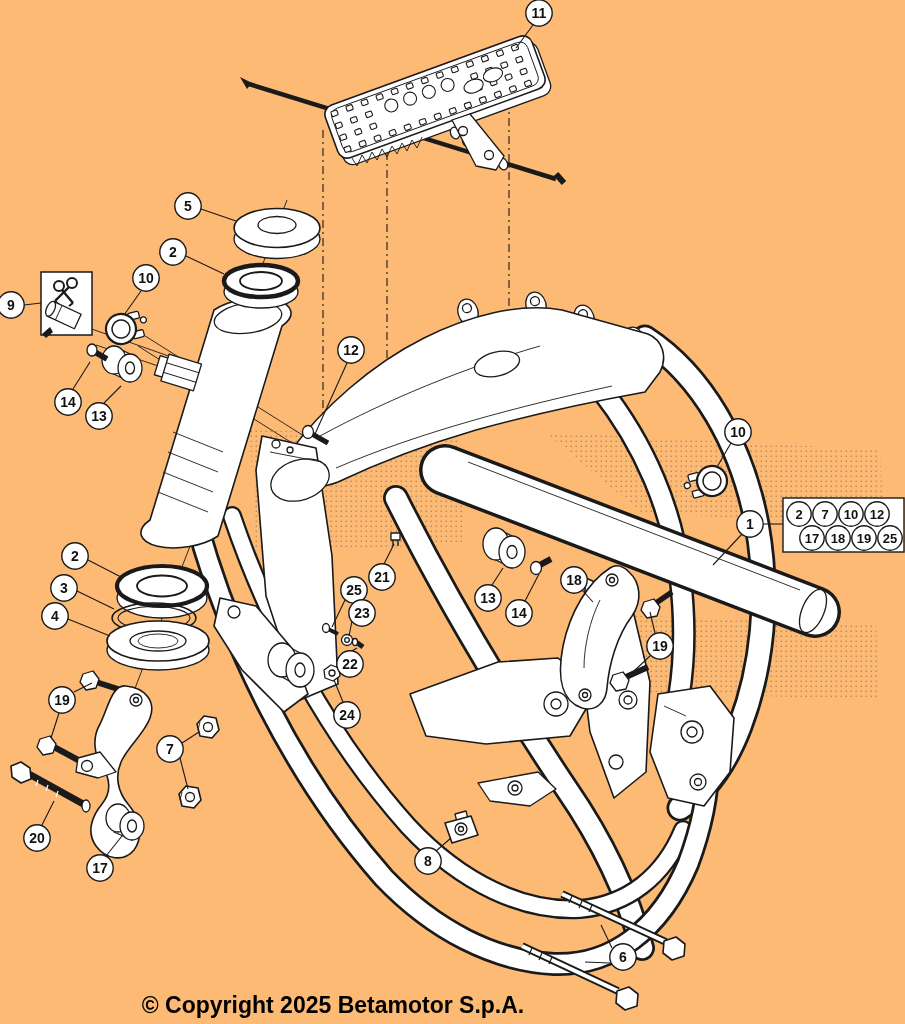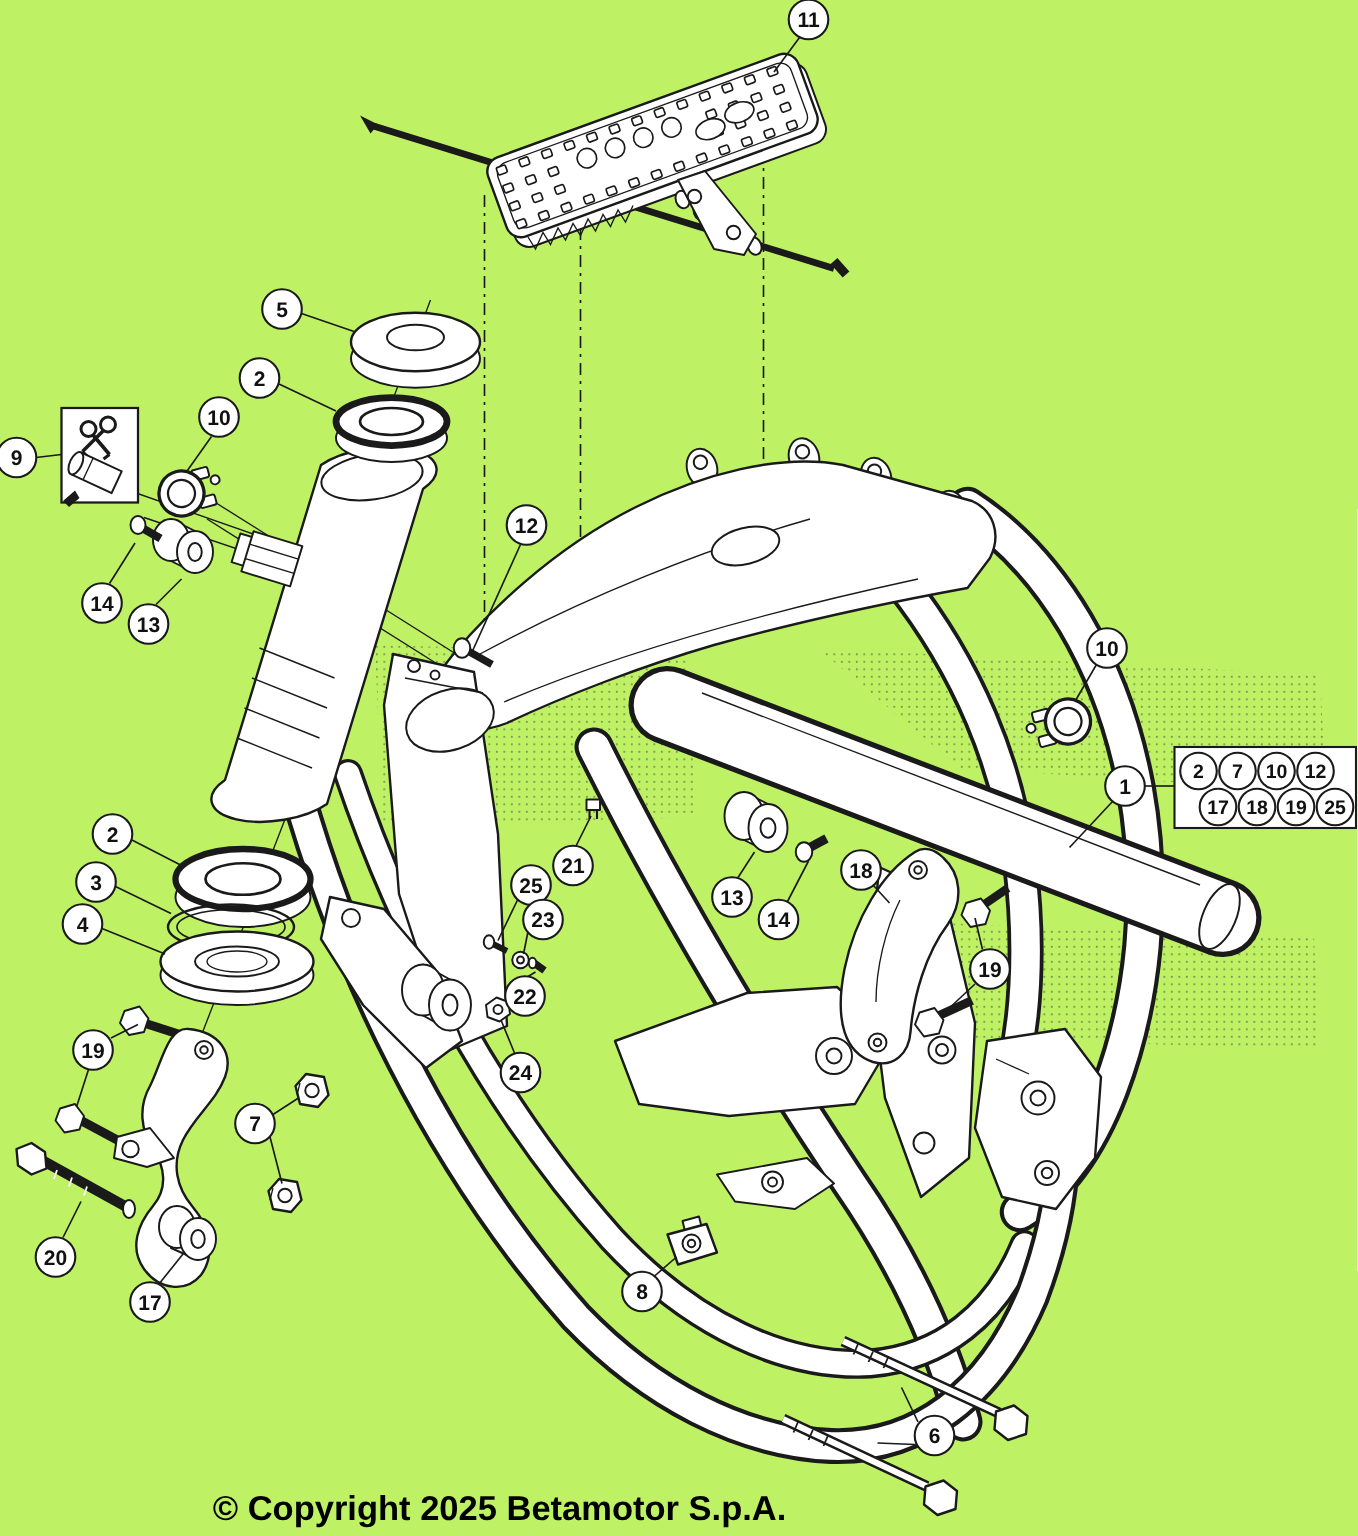--- a/index.html
+++ b/index.html
@@ -1,16 +1,16 @@
 <!DOCTYPE html>
 <html><head>
 <meta charset="utf-8">
 <style>
   html,body{margin:0;padding:0;background:#fff;}
-  .stage{position:relative;width:905px;height:1024px;background:#bef264;overflow:hidden;}
+  .stage{position:relative;width:905px;height:1024px;background:#fdba74;overflow:hidden;}
   svg{display:block;}
   .co{fill:#fff;stroke:#1a1a1a;stroke-width:1.4;}
   .cot{font:bold 14px "Liberation Sans", sans-serif;text-anchor:middle;fill:#111;}
   .lct{font:bold 13px "Liberation Sans", sans-serif;text-anchor:middle;fill:#111;}
   .leader{stroke:#1a1a1a;stroke-width:1.1;fill:none;}
   .lbox{fill:#fff;stroke:#1a1a1a;stroke-width:1.4;}
   .pl{fill:#fff;stroke:#1a1a1a;stroke-width:1.6;stroke-linejoin:round;}
   .pl2{fill:#fff;stroke:#1a1a1a;stroke-width:1.3;stroke-linejoin:round;}
   .thin{stroke:#1a1a1a;stroke-width:0.9;fill:none;}
   .cl{stroke:#1a1a1a;stroke-width:0.9;fill:none;}

